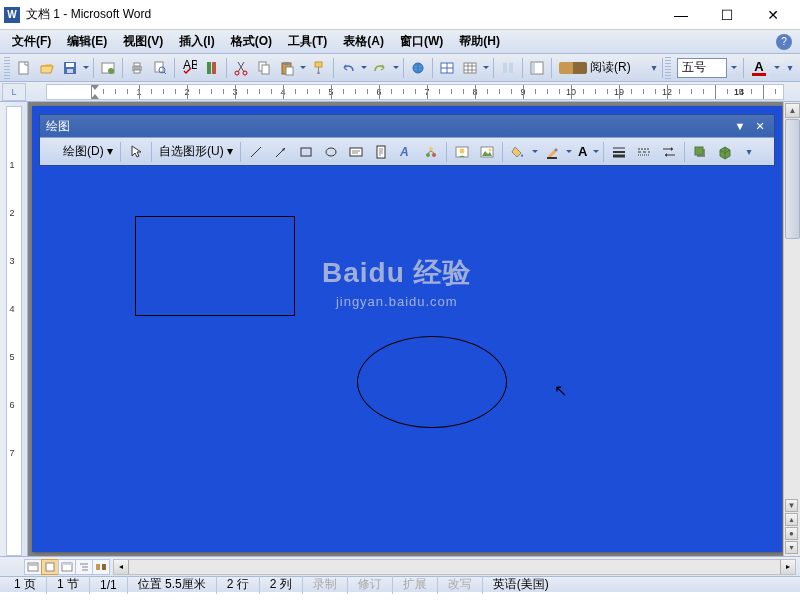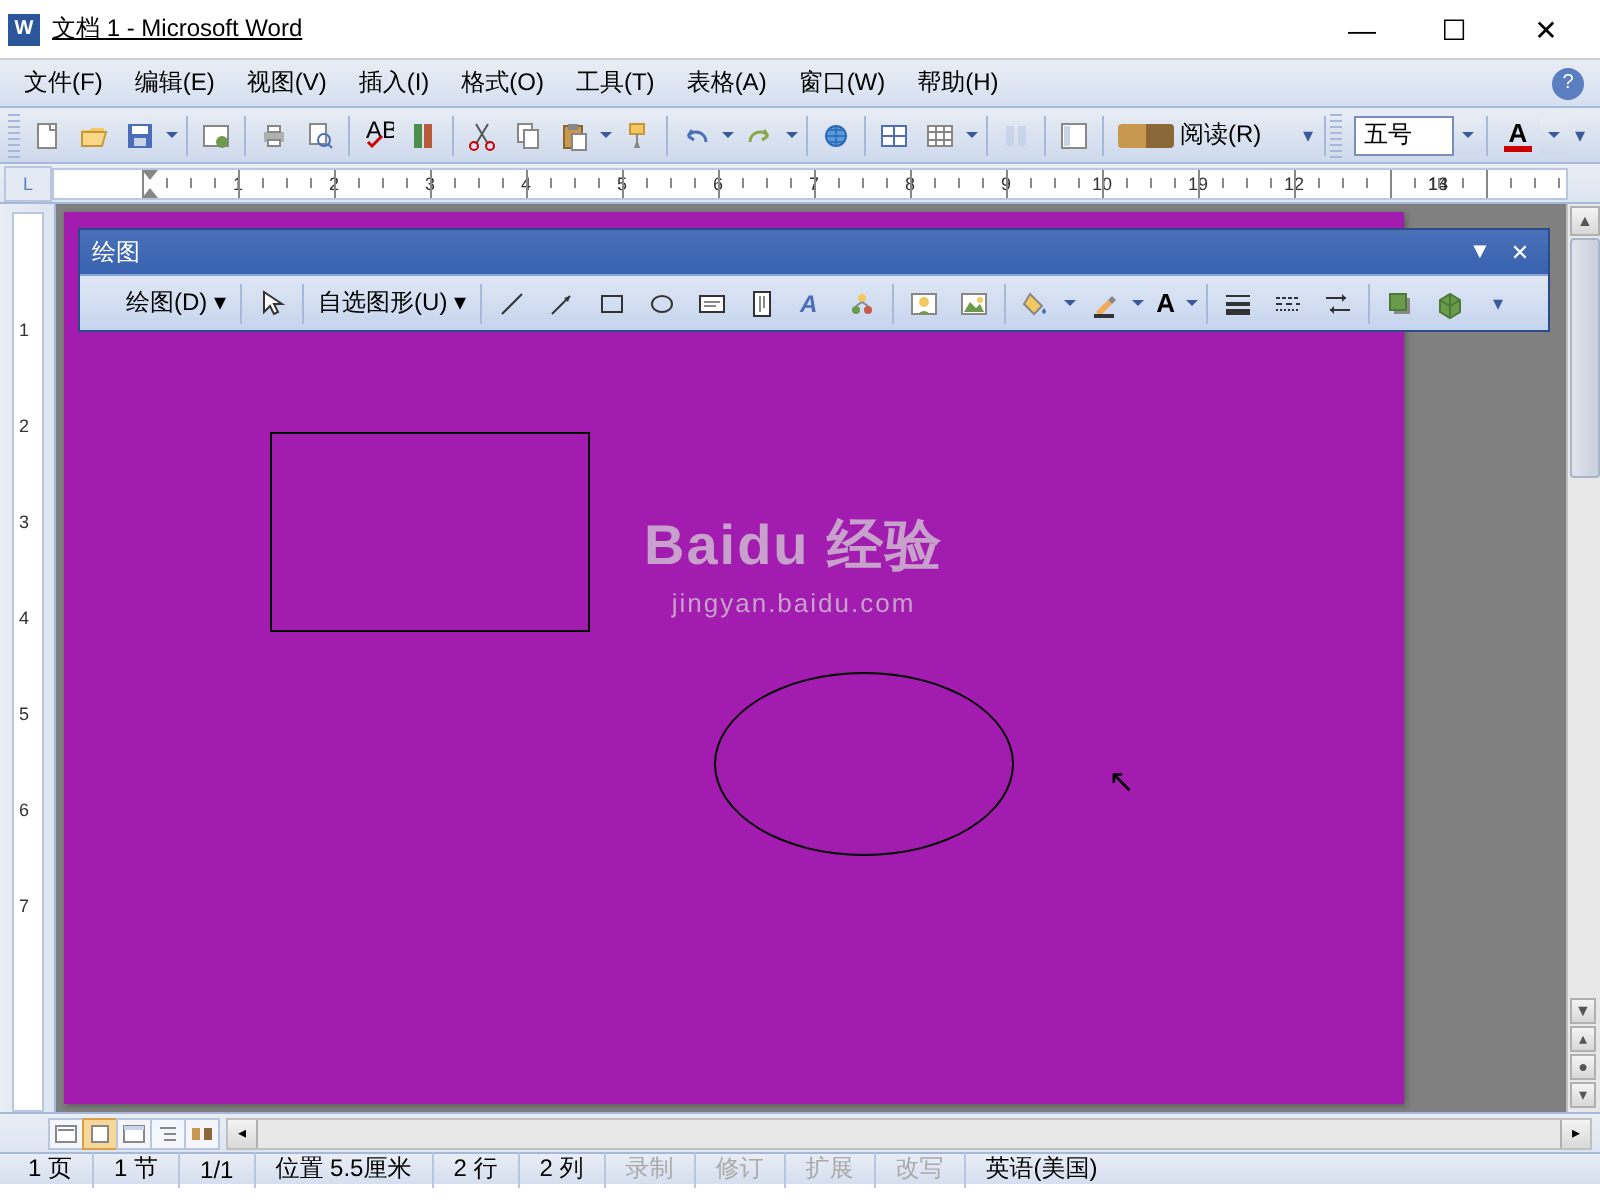--- a/index.html
+++ b/index.html
@@ -1,27 +1,27 @@
 <!DOCTYPE html>
 <html><head>
 <meta charset="utf-8">
 <style>
 * { margin: 0; padding: 0; box-sizing: border-box; font-family: "Microsoft YaHei", SimSun, sans-serif; font-size: 12px; }
 body { width: 800px; height: 600px; background: #fff; overflow: hidden; position: relative; }
 
 
 .titlebar { height: 30px; background: #fff; display: flex; align-items: center; padding: 0 4px; border-bottom: 1px solid #d0d0d0; }
 .titlebar .app-icon { width: 16px; height: 16px; margin-right: 6px; background: #2b579a; display: inline-flex; align-items: center; justify-content: center; color: #fff; font-size: 10px; font-weight: bold; }
-.titlebar .title { flex: 1; color: #000; text-decoration: underline; }
+.titlebar .title { flex: 1; color: #000; }
 .titlebar .win-btns { display: flex; gap: 0; }
 .titlebar .win-btn { width: 46px; height: 30px; display: flex; align-items: center; justify-content: center; font-size: 14px; color: #000; }
 
 
 .menubar { height: 24px; background: linear-gradient(#e9edf4,#d5dff0); display: flex; align-items: center; padding: 0 4px; border-bottom: 1px solid #a7b8d8; }
-.menubar .menu-item { padding: 2px 8px; color: #000; }
+.menubar .menu-item { padding: 2px 8px; color: #000; font-weight: bold; }
 .menubar .help-icon { margin-left: auto; width: 16px; height: 16px; border-radius: 50%; background: #5a7ec0; color: #fff; display: flex; align-items: center; justify-content: center; font-size: 10px; margin-right: 4px; }
 
 
 .toolbar { height: 28px; background: linear-gradient(#e9edf4,#cdd9ed); display: flex; align-items: center; padding: 0 4px; border-bottom: 1px solid #a7b8d8; gap: 1px; }
 .tb-btn { width: 22px; height: 22px; display: flex; align-items: center; justify-content: center; border: 1px solid transparent; }
 .tb-btn svg { width: 16px; height: 16px; }
 .tb-sep { width: 1px; height: 20px; background: #a7b8d8; margin: 0 2px; }
 .tb-dd { width: 8px; display: flex; align-items: center; justify-content: center; }
 .tb-dd::after { content: ""; border-left: 3px solid transparent; border-right: 3px solid transparent; border-top: 3px solid #3a5a9a; }
 .tb-read { padding: 0 4px; }
@@ -32,33 +32,33 @@
 .font-dd::after { content: ""; border-left: 3px solid transparent; border-right: 3px solid transparent; border-top: 3px solid #3a5a9a; }
 .font-color { width: 22px; height: 20px; display: flex; flex-direction: column; align-items: center; justify-content: center; margin-left: 2px; }
 .font-color .A { font-weight: bold; color: #000; line-height: 1; font-size: 13px; }
 .font-color .bar { width: 14px; height: 3px; background: #c00; }
 .tb-end { margin-left: auto; display: flex; align-items: center; }
 .tb-chev { width: 12px; height: 22px; display: flex; align-items: center; justify-content: center; color: #3a5a9a; font-size: 10px; }
 
 
 .ruler-row { height: 20px; background: linear-gradient(#e9edf4,#dde5f2); display: flex; align-items: center; border-bottom: 1px solid #a7b8d8; }
 .ruler-corner { width: 24px; height: 18px; background: #e4eaf4; border: 1px solid #b8c6e0; margin-left: 2px; display: flex; align-items: center; justify-content: center; font-size: 9px; color: #5a7ec0; }
-.ruler { flex: 1; height: 16px; background: #fff; border: 1px solid #b8c6e0; margin: 0 16px 0 0; position: relative; overflow: hidden; }
+.ruler { flex: 1; height: 16px; background: #fff; border: 1px solid #b8c6e0; margin: 0 16px 0 20px; position: relative; overflow: hidden; }
 .ruler-mark { position: absolute; top: 0; width: 1px; height: 100%; background: #888; }
 .ruler-num { position: absolute; top: 2px; font-size: 9px; color: #333; transform: translateX(-50%); }
 .ruler-ind { position: absolute; left: 44px; top: 0; width: 0; height: 0; border-left: 4px solid transparent; border-right: 4px solid transparent; border-top: 5px solid #888; }
 .ruler-ind2 { position: absolute; left: 44px; bottom: 0; width: 0; height: 0; border-left: 4px solid transparent; border-right: 4px solid transparent; border-bottom: 5px solid #888; }
 
 
 .doc-area { position: relative; height: 454px; display: flex; background: #808080; }
 .vruler-col { width: 28px; background: linear-gradient(90deg,#e9edf4,#dde5f2); display: flex; flex-direction: column; align-items: center; padding-top: 2px; border-right: 1px solid #a7b8d8; }
 .vruler { width: 16px; flex: 1; background: #fff; border: 1px solid #b8c6e0; position: relative; margin-top: 2px; }
 .vruler-num { position: absolute; left: 3px; font-size: 9px; color: #333; transform: translateY(-50%); }
 .page-wrap { flex: 1; background: #808080; position: relative; padding: 4px 0 0 4px; }
-.page { background: #a21caf; width: 670px; height: 446px; position: relative; box-shadow: 1px 1px 3px rgba(0,0,0,.3); }
+.page { background: #1d4ed8; width: 750px; height: 446px; position: relative; box-shadow: 1px 1px 3px rgba(0,0,0,.3); }
 
 
 .draw-toolbar { position: absolute; left: 7px; top: 8px; width: 736px; background: linear-gradient(#4a6fb8,#5a80c8); border: 1px solid #2a4a88; }
 .draw-title { height: 22px; background: linear-gradient(#4a70b8,#3862b0); color: #fff; display: flex; align-items: center; padding: 0 6px; }
 .draw-title span { flex: 1; font-size: 12px; }
 .draw-title .dt-btn { width: 16px; height: 16px; color: #fff; display: flex; align-items: center; justify-content: center; margin-left: 4px; font-size: 11px; }
 .draw-body { height: 28px; background: linear-gradient(#dfe7f5,#c5d4ed); display: flex; align-items: center; padding: 0 19px; gap: 1px; border-top: 1px solid #8aa4d4; }
 .draw-btn { height: 22px; padding: 0 4px; display: flex; align-items: center; justify-content: center; }
 .draw-btn svg { width: 16px; height: 16px; }
 .draw-label { padding: 0 4px; }

